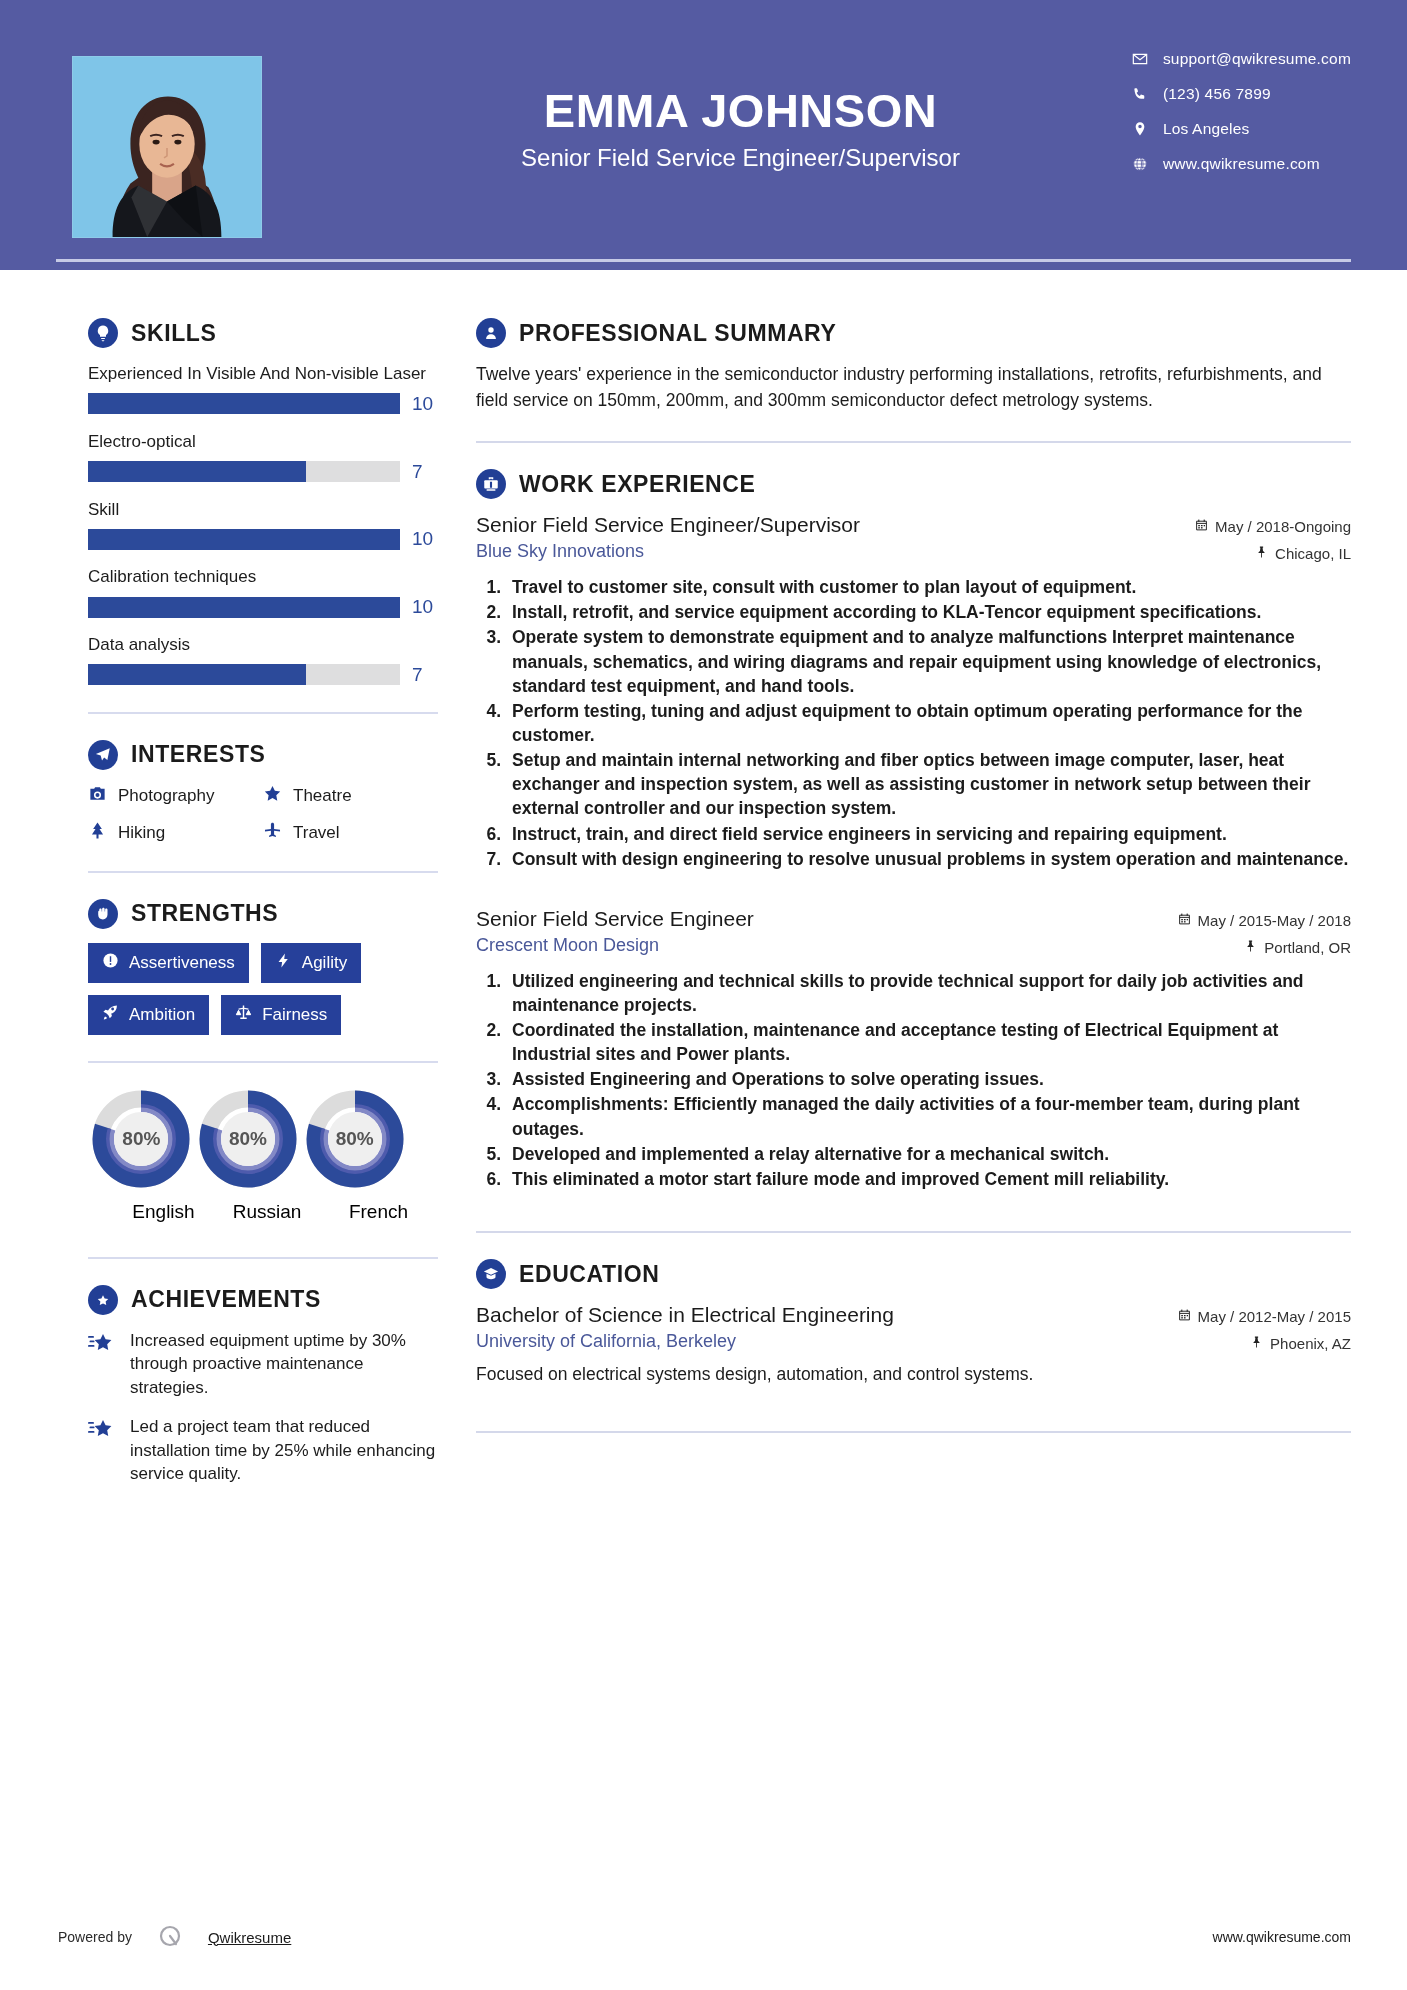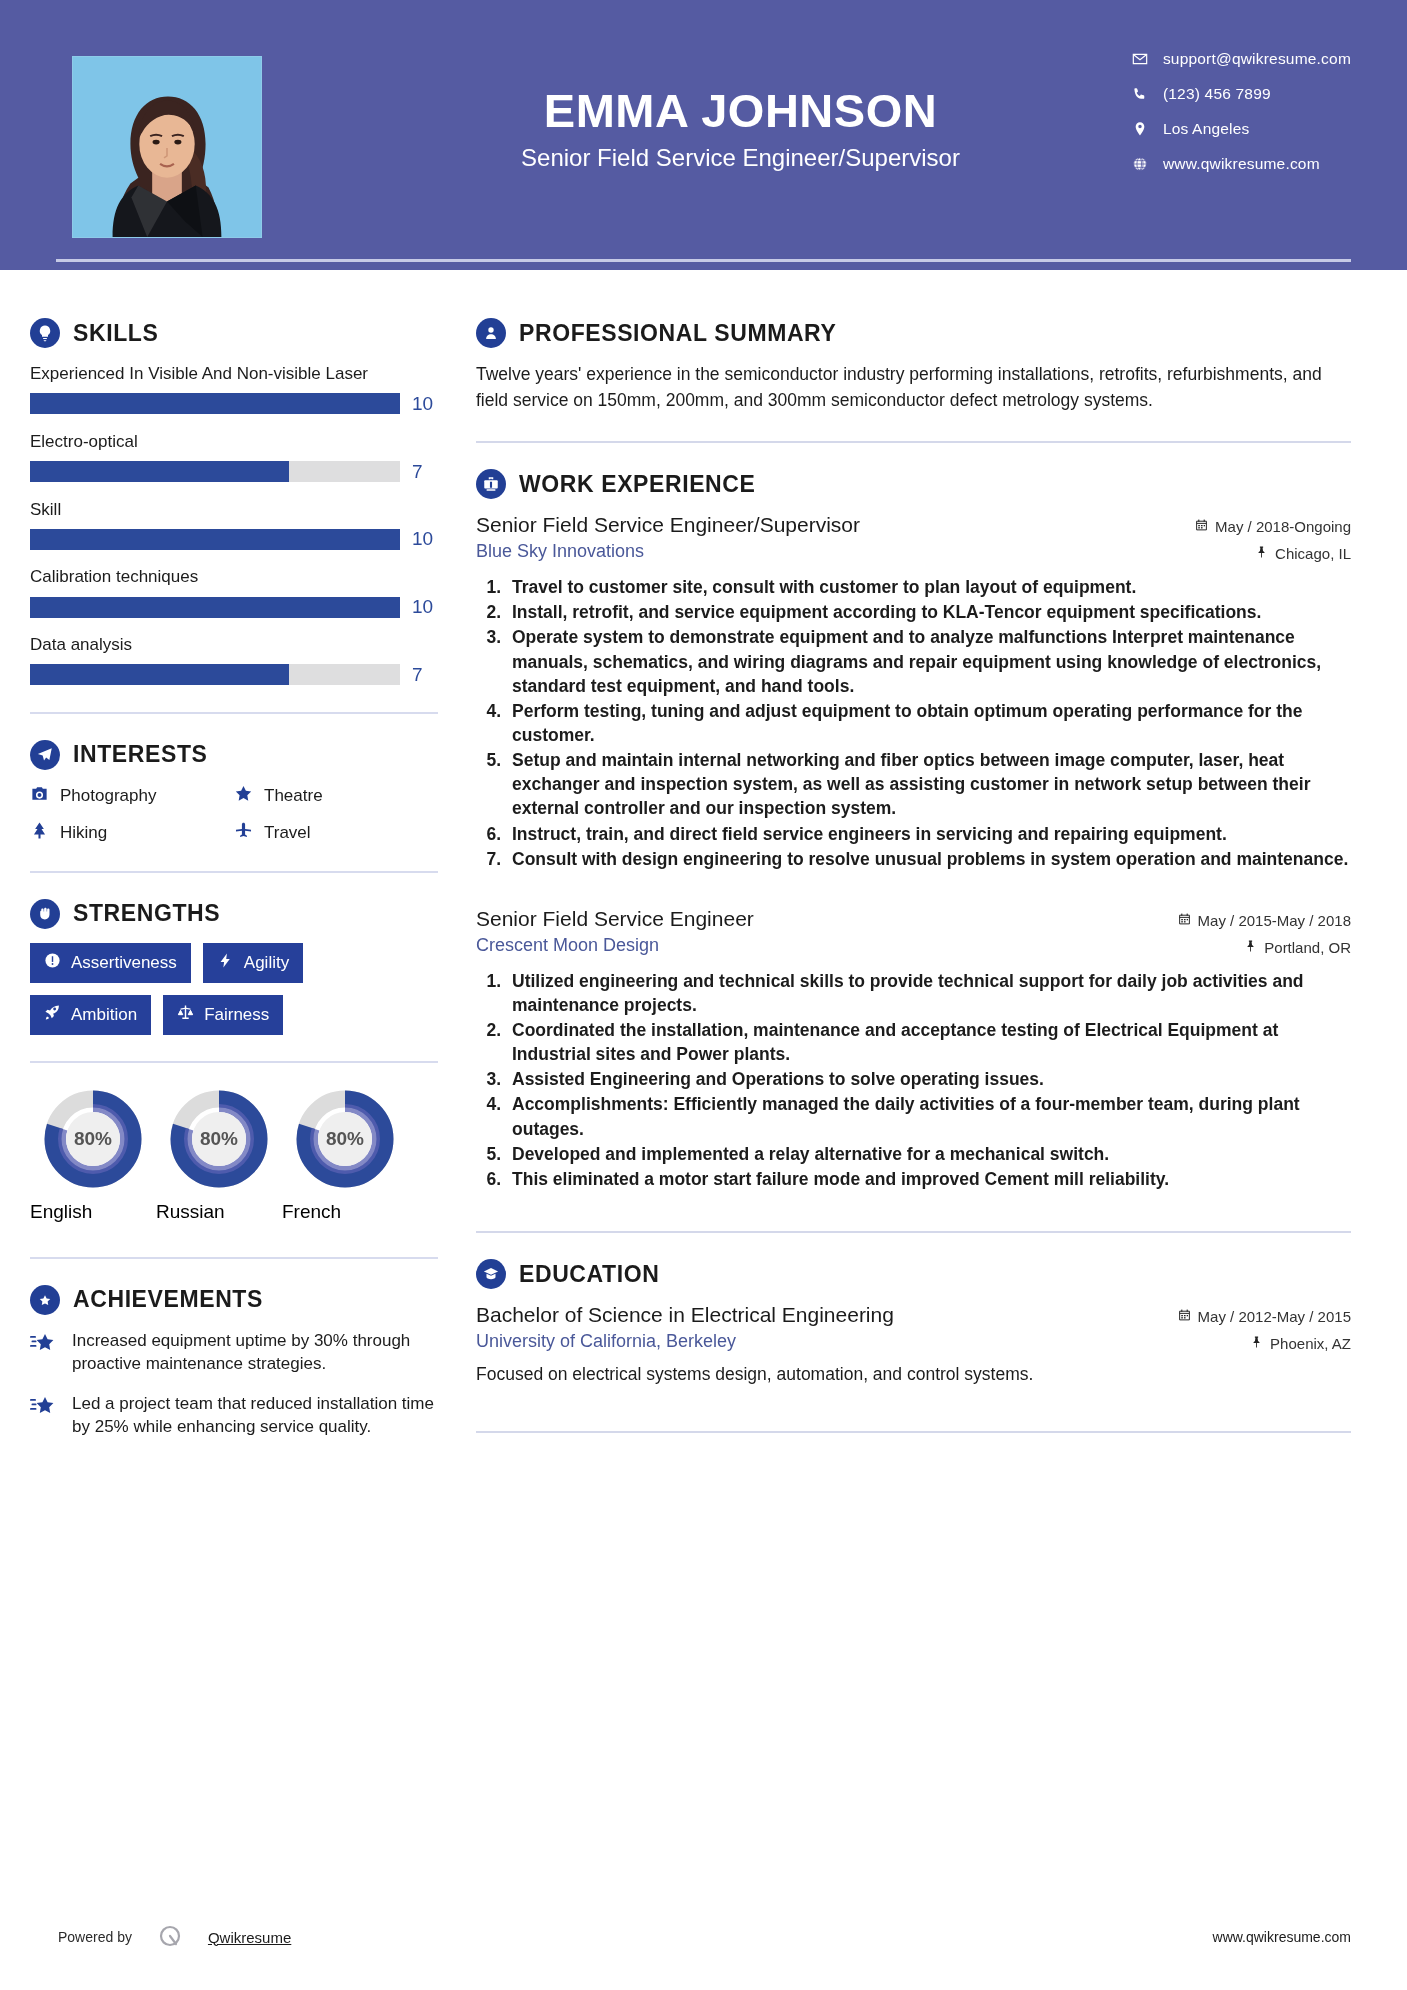--- a/index.html
+++ b/index.html
@@ -97,21 +97,21 @@
     background: #c6cae6;
   }
 
   
   .body-cols {
     display: flex;
     padding: 0;
   }
   .left-col {
     width: 438px;
-    padding: 48px 0 0 30px;
+    padding: 48px 0 0 88px;
     flex: none;
   }
   .right-col {
     flex: 1;
     padding: 48px 56px 0 38px;
   }
 
   
   .sec-head {
     display: flex;
@@ -202,21 +202,21 @@
   }
   .strength-tag svg { width: 17px; height: 17px; fill: #ffffff; flex: none; }
 
   
   .lang-grid {
     display: flex;
     justify-content: space-between;
     margin-top: 16px;
     padding-right: 30px;
   }
-  .lang-item { text-align: left; width: 126px; }
+  .lang-item { text-align: right; width: 126px; }
   .donut {
     width: 100px; height: 100px;
     margin: 0 auto;
     position: relative;
   }
   .donut svg { display: block; transform: rotate(-90deg); }
   .donut-label {
     position: absolute;
     inset: 0;
     display: flex; align-items: center; justify-content: center;

